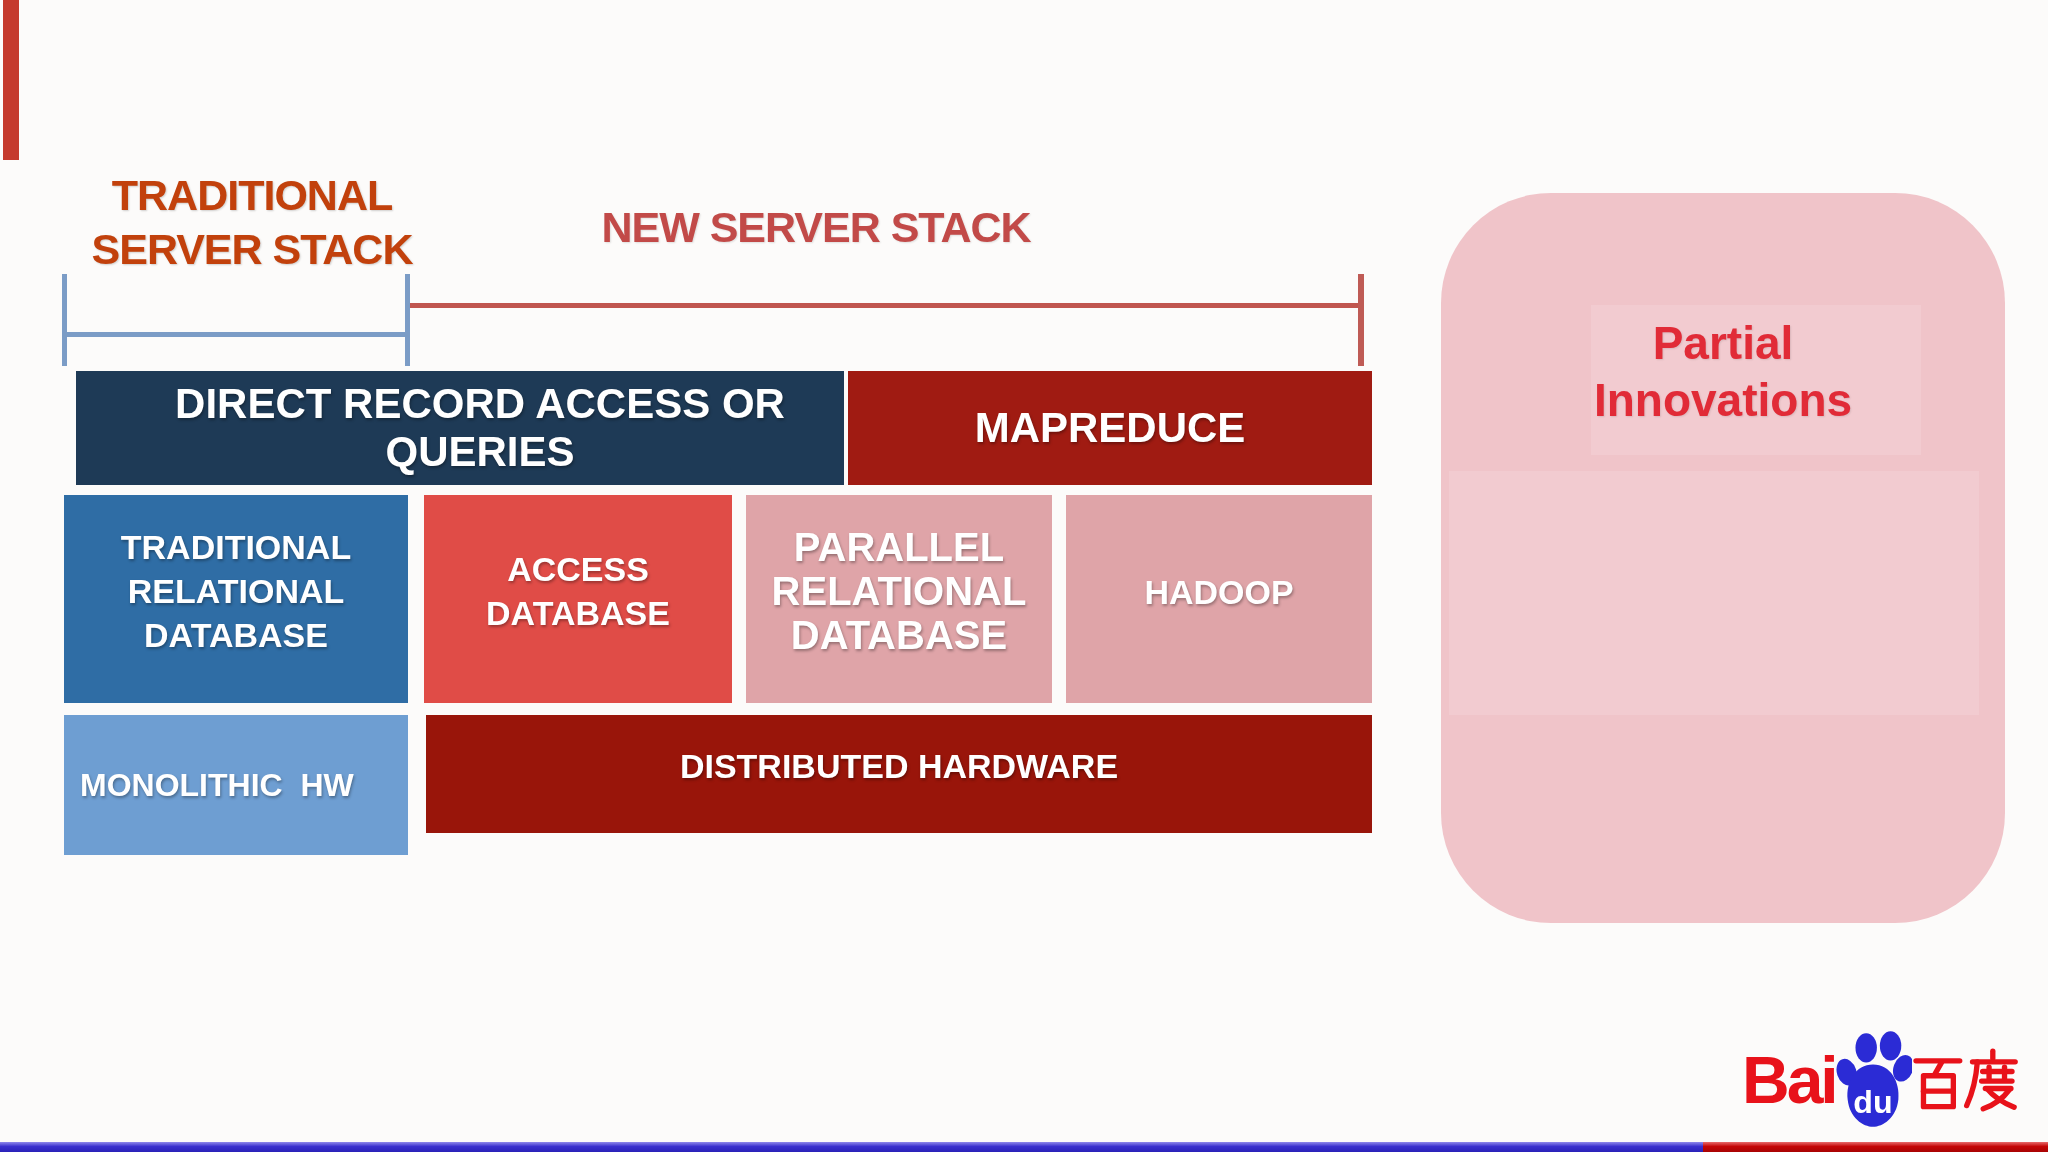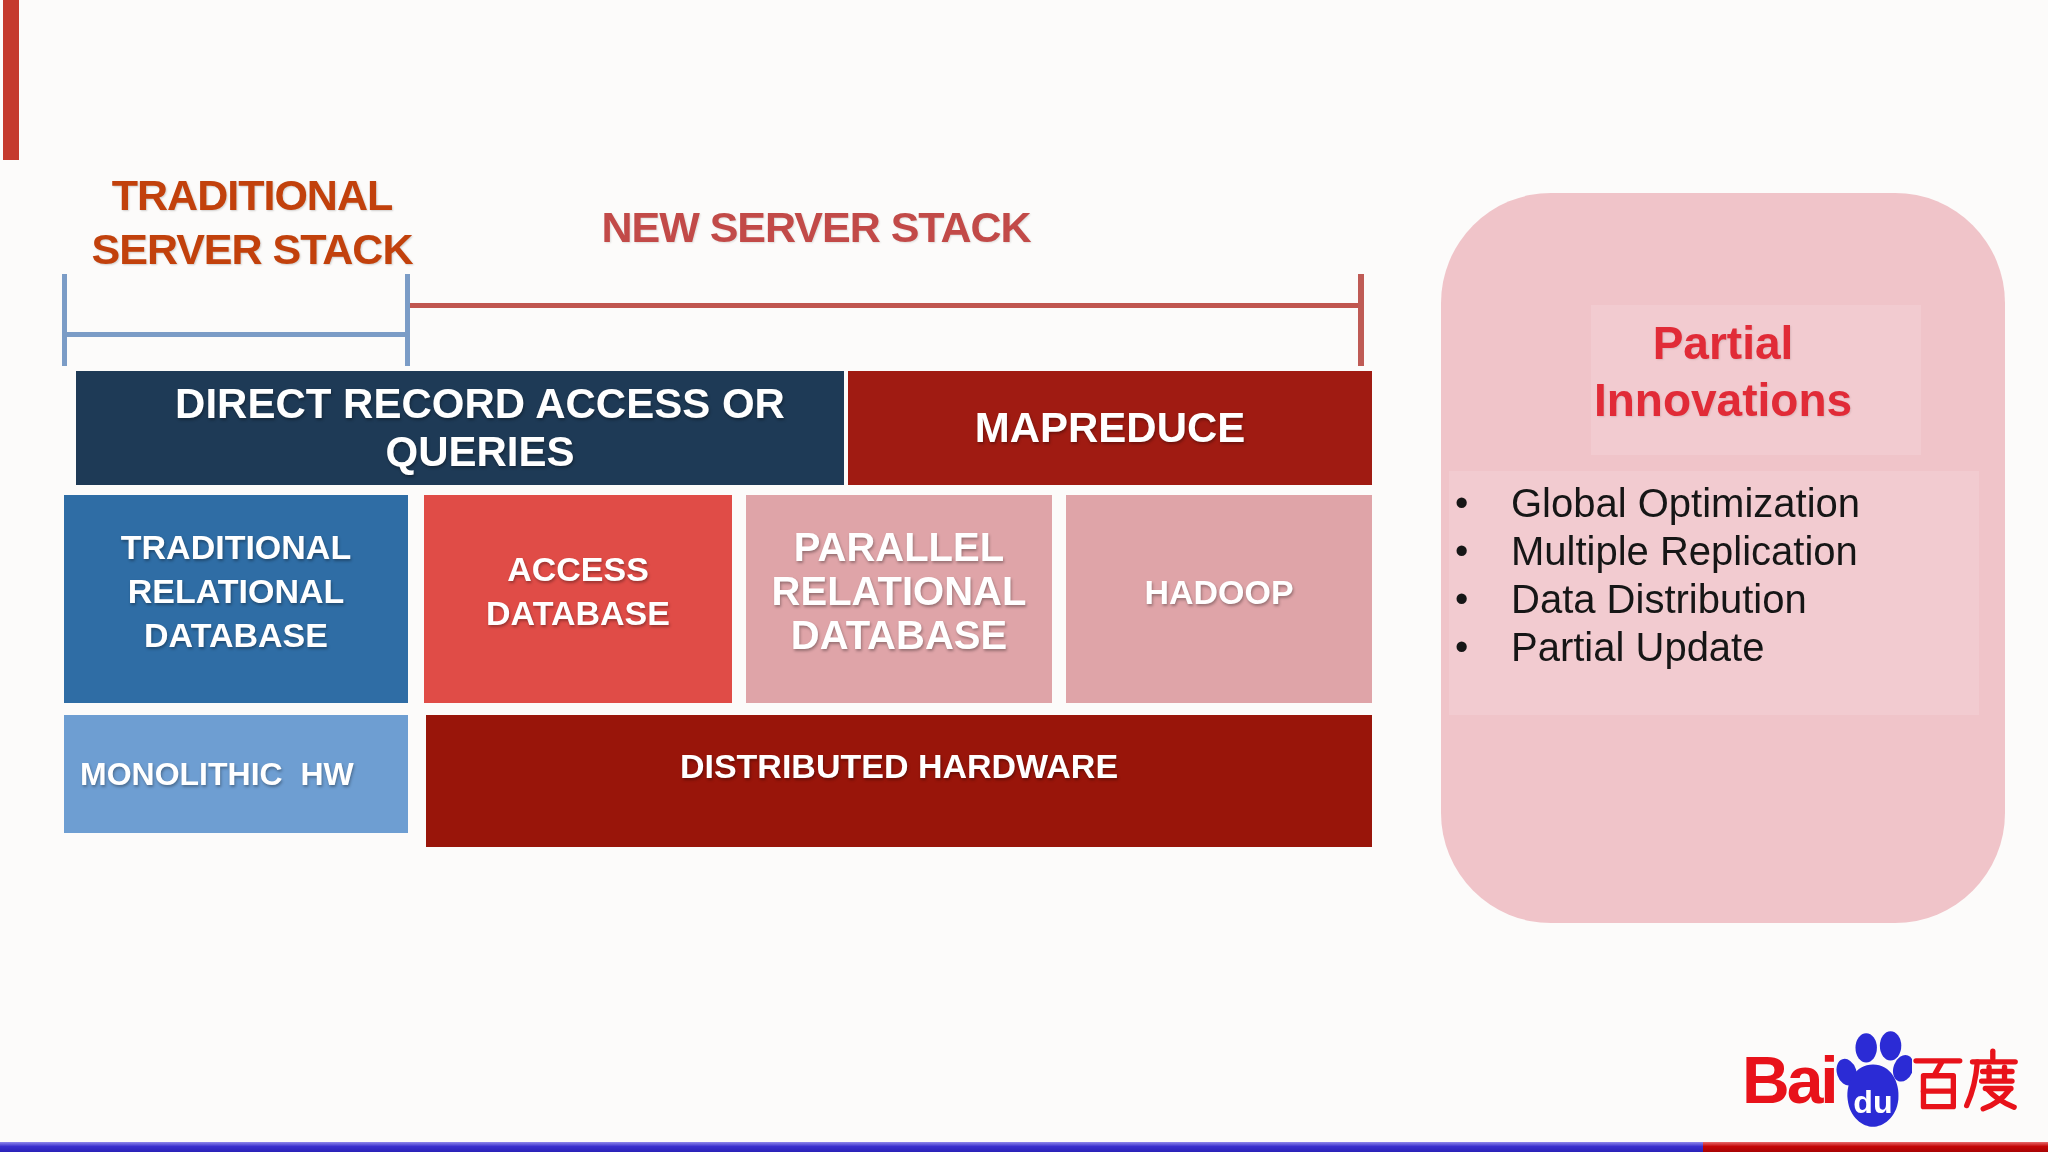--- a/index.html
+++ b/index.html
@@ -77,27 +77,27 @@
     left: 746px; top: 495px; width: 306px; height: 208px;
     background: #dfa4a8; font-size: 40px; line-height: 44px;
     padding-bottom: 16px;
   }
   .box-hadoop {
     left: 1066px; top: 495px; width: 306px; height: 208px;
     background: #dfa4a8; font-size: 34px;
     align-items: flex-start; padding-top: 78px;
   }
   .box-monolithic {
-    left: 64px; top: 715px; width: 344px; height: 118px;
+    left: 64px; top: 715px; width: 344px; height: 140px;
     background: #6e9ed2; font-size: 32px;
     justify-content: flex-start; padding-left: 16px;
     white-space: pre-wrap; text-align: left;
   }
   .box-distributed {
-    left: 426px; top: 715px; width: 946px; height: 132px;
+    left: 426px; top: 715px; width: 946px; height: 118px;
     background: #99150a; font-size: 34px;
     align-items: flex-start; padding-top: 32px;
   }
 
   
   .panel {
     position: absolute; left: 1441px; top: 193px;
     width: 564px; height: 730px;
     background: #f0c4c9;
     border-radius: 110px;
@@ -183,26 +183,20 @@
   <div class="box box-monolithic">MONOLITHIC  HW</div>
   <div class="box box-distributed">DISTRIBUTED HARDWARE</div>
 
   <div class="panel">
     <div class="panel-hl-title"></div>
     <div class="panel-hl-list"></div>
     <div class="panel-title">
       <div>Partial</div>
       <div>Innovations</div>
     </div>
-    <ul class="panel-list">
-        <li>Global Optimization</li>
-        <li>Multiple Replication</li>
-        <li>Data Distribution</li>
-        <li>Partial Update</li>
-      </ul>
   </div>
 
   <div class="logo">
     <span class="logo-bai">Bai</span>
     <svg class="logo-paw" viewBox="0 0 80 100" xmlns="http://www.w3.org/2000/svg">
       <g fill="#2b2bd5">
         <ellipse cx="13" cy="42" rx="10" ry="14" transform="rotate(-18 13 42)"></ellipse>
         <ellipse cx="33" cy="17" rx="11" ry="15"></ellipse>
         <ellipse cx="58" cy="15" rx="11" ry="15"></ellipse>
         <ellipse cx="71" cy="38" rx="10" ry="14" transform="rotate(20 71 38)"></ellipse>

